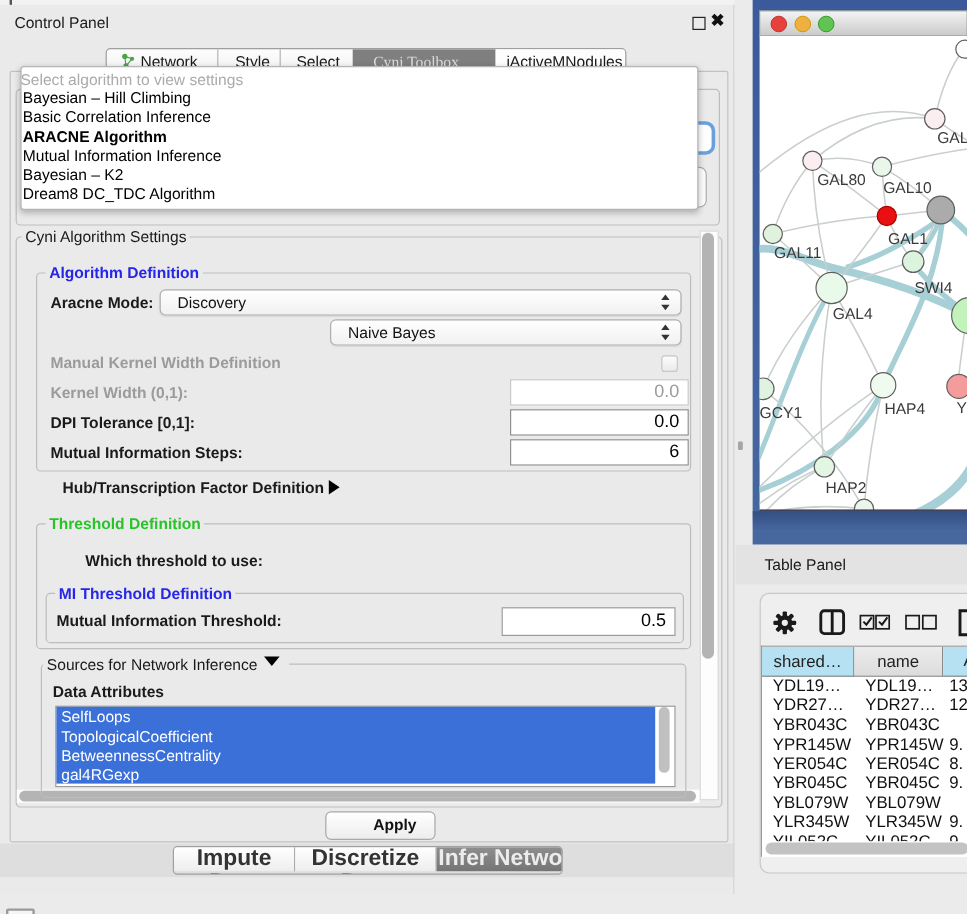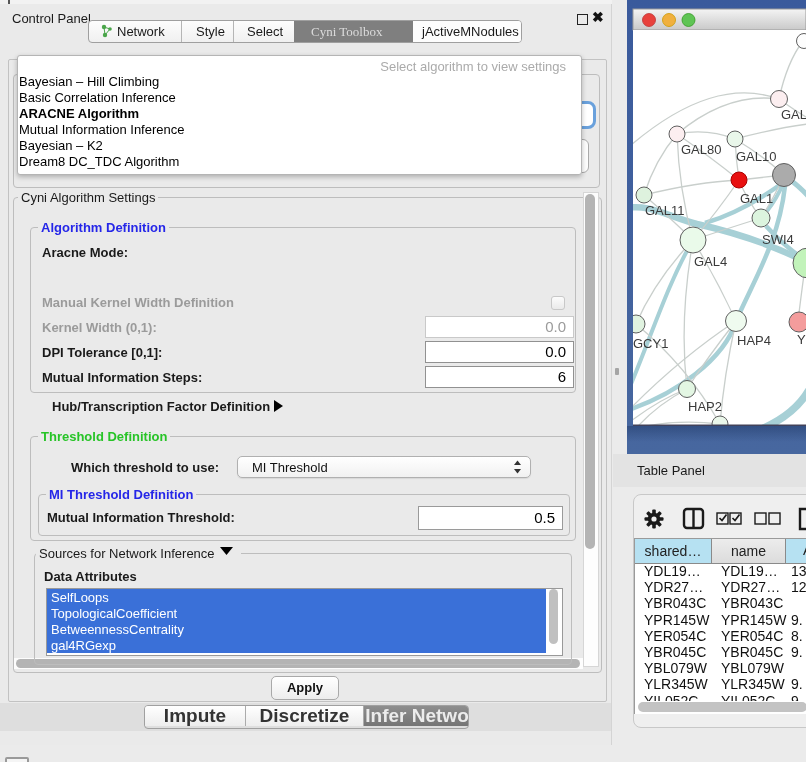--- a/index.html
+++ b/index.html
@@ -42,101 +42,108 @@
   <div class="abs" style="left:583px;top:192px;width:14px;height:473px;background:#fdfdfd;border:1px solid #d6d6d6;"></div>
   <div class="abs" style="left:585px;top:194px;width:10px;height:355px;background:#b4b4b4;border-radius:5px;"></div>
 
   <div class="abs" style="left:14px;top:658px;width:569px;height:11px;background:#fdfdfd;"></div>
   <div class="abs" style="left:16px;top:659px;width:564px;height:9px;background:#b4b4b4;border-radius:4.5px;"></div>
 
   <div class="groupbox" style="left:30px;top:227px;width:544px;height:164px;"></div>
   <div class="gtitle b13" style="left:38px;top:221px;color:#2526e8;">Algorithm Definition</div>
 
   <div class="abs b13" style="left:42px;top:245px;">Aracne Mode:</div>
-
-
-  <div class="abs b13 gray" style="left:42px;top:295px;">Manual Kernel Width Definition</div>
-  <div class="abs" style="left:551px;top:296px;width:12px;height:12px;border:1px solid #c8c8c8;border-radius:3px;background:linear-gradient(#fcfcfc,#eaeaea);"></div>
-
-  <div class="abs b13 gray" style="left:42px;top:320px;">Kernel Width (0,1):</div>
-  <div class="tfield" style="left:425px;top:316px;width:140px;border-color:#c9c9c9;color:#9b9b9b;">0.0</div>
-
-  <div class="abs b13" style="left:42px;top:345px;">DPI Tolerance [0,1]:</div>
-  <div class="tfield" style="left:425px;top:341px;width:140px;">0.0</div>
-
-  <div class="abs b13" style="left:42px;top:370px;">Mutual Information Steps:</div>
-  <div class="tfield" style="left:425px;top:366px;width:140px;">6</div>
-
-  <div class="abs b13" style="left:52px;top:399px;">Hub/Transcription Factor Definition</div>
-  <svg class="abs" style="left:272px;top:399px;" width="12" height="14" viewBox="0 0 12 14">
-      <path d="M2 1 L11 7 L2 13 Z" fill="#000"></path>
-    </svg>
-
-  <div class="groupbox" style="left:30px;top:436px;width:544px;height:103px;"></div>
-  <div class="gtitle b13" style="left:38px;top:430px;color:#27c427;">Threshold Definition</div>
-
-  <div class="abs b13" style="left:71px;top:460px;">Which threshold to use:</div>
-  <div class="combo" style="left:237px;top:456px;width:292px;">
-    <div class="ct">MI Threshold</div>
+  <div class="combo" style="left:133px;top:241px;width:433px;">
+    <div class="ct">Discovery</div>
     <svg class="ar" viewBox="0 0 9 16">
         <path d="M1 6 L4.5 1.5 L8 6 Z" fill="#333"></path>
         <path d="M1 10 L4.5 14.5 L8 10 Z" fill="#333"></path>
       </svg>
   </div>
 
+  <div class="combo" style="left:275px;top:266px;width:291px;">
+    <div class="ct">Naive Bayes</div>
+    <svg class="ar" viewBox="0 0 9 16">
+        <path d="M1 6 L4.5 1.5 L8 6 Z" fill="#333"></path>
+        <path d="M1 10 L4.5 14.5 L8 10 Z" fill="#333"></path>
+      </svg>
+  </div>
+
+  <div class="abs b13 gray" style="left:42px;top:295px;">Manual Kernel Width Definition</div>
+  <div class="abs" style="left:551px;top:296px;width:12px;height:12px;border:1px solid #c8c8c8;border-radius:3px;background:linear-gradient(#fcfcfc,#eaeaea);"></div>
+
+  <div class="abs b13 gray" style="left:42px;top:320px;">Kernel Width (0,1):</div>
+  <div class="tfield" style="left:425px;top:316px;width:140px;border-color:#c9c9c9;color:#9b9b9b;">0.0</div>
+
+  <div class="abs b13" style="left:42px;top:345px;">DPI Tolerance [0,1]:</div>
+  <div class="tfield" style="left:425px;top:341px;width:140px;">0.0</div>
+
+  <div class="abs b13" style="left:42px;top:370px;">Mutual Information Steps:</div>
+  <div class="tfield" style="left:425px;top:366px;width:140px;">6</div>
+
+  <div class="abs b13" style="left:52px;top:399px;">Hub/Transcription Factor Definition</div>
+  <svg class="abs" style="left:272px;top:399px;" width="12" height="14" viewBox="0 0 12 14">
+      <path d="M2 1 L11 7 L2 13 Z" fill="#000"></path>
+    </svg>
+
+  <div class="groupbox" style="left:30px;top:436px;width:544px;height:103px;"></div>
+  <div class="gtitle b13" style="left:38px;top:430px;color:#27c427;">Threshold Definition</div>
+
+  <div class="abs b13" style="left:71px;top:460px;">Which threshold to use:</div>
+
   <div class="groupbox" style="left:38px;top:494px;width:530px;height:40px;"></div>
   <div class="gtitle b13" style="left:46px;top:488px;color:#2526e8;">MI Threshold Definition</div>
 
   <div class="abs b13" style="left:47px;top:510px;">Mutual Information Threshold:</div>
   <div class="tfield" style="left:418px;top:506px;width:136px;height:22px;line-height:22px;border-color:#9a9a9a;">0.5</div>
 
   <div class="groupbox" style="left:34px;top:553px;width:536px;height:110px;"></div>
   <div class="gtitle n13" style="left:36px;top:547px;padding-right:26px;">Sources for Network Inference</div>
   <svg class="abs" style="left:219px;top:546px;" width="15" height="10" viewBox="0 0 15 10">
       <path d="M1 1 L14 1 L7.5 9 Z" fill="#000"></path>
     </svg>
 
   <div class="abs b13" style="left:44px;top:569px;">Data Attributes</div>
 
   <div class="abs" style="left:46px;top:588px;width:515px;height:66px;border:1px solid #999;background:#fff;"></div>
   <div class="abs" style="left:47px;top:589px;width:499px;height:64px;background:#3a70d8;"></div>
   <div class="abs" style="left:51px;top:590px;font-size:13px;color:#fff;line-height:16px;">SelfLoops<br>TopologicalCoefficient<br>BetweennessCentrality<br>gal4RGexp</div>
   <div class="abs" style="left:549px;top:589px;width:9px;height:55px;background:#c0c0c0;border-radius:4.5px;"></div>
 
-  <div class="abs" style="left:271px;top:676px;width:66px;height:22px;border:1px solid #a9a9a9;border-radius:5px;background:linear-gradient(#ffffff,#ededed);text-align:center;line-height:22px;font-size:13px;font-weight:bold;color:#111;">Apply</div>
+  <div class="abs" style="left:271px;top:676px;width:66px;height:22px;border:1px solid #a9a9a9;border-radius:5px;background:linear-gradient(#ffffff,#ededed);text-align:center;line-height:22px;font-size:13px;font-weight:bold;color:#111;padding-left:24px;">Apply</div>
 
   <div class="abs" style="left:0px;top:703px;width:612px;height:28px;background:#dedede;"></div>
   <div class="abs" style="left:144px;top:705px;width:323px;height:22px;border:1px solid #a0a0a0;border-radius:4px;overflow:hidden;">
     <div class="seg" style="left:0;width:100px;">Impute Data</div>
     <div class="seg" style="left:101px;width:117px;">Discretize Data</div>
     <div class="seg" style="left:219px;width:124px;background:linear-gradient(#8e8e8e,#757575);color:#ececec;border-right:none;">Infer Network</div>
   </div>
 </div>
 
-<div class="abs" style="left:88px;top:20px;width:432px;height:21px;border:1px solid #9f9f9f;border-radius:4px;background:linear-gradient(#fdfdfd,#f0f0f0);overflow:hidden;">
+<div class="abs" style="left:88px;top:40px;width:432px;height:21px;border:1px solid #9f9f9f;border-radius:4px;background:linear-gradient(#fdfdfd,#f0f0f0);overflow:hidden;">
   <div class="abs" style="left:0;top:0;width:92px;height:21px;border-right:1px solid #b5b5b5;"></div>
   <div class="abs n13" style="left:28px;top:3px;">Network</div>
   <svg class="abs" style="left:11px;top:3px;" width="14" height="15" viewBox="0 0 14 15">
       <circle cx="4" cy="3" r="2.2" fill="#4aa54a"></circle>
       <circle cx="10" cy="5" r="1.8" fill="#4aa54a"></circle>
       <circle cx="5" cy="11" r="2.2" fill="#4aa54a"></circle>
       <path d="M4 3 L10 5 L5 11 Z" stroke="#4aa54a" fill="none" stroke-width="1"></path>
     </svg>
   <div class="abs" style="left:92px;top:0;width:52px;height:21px;border-right:1px solid #b5b5b5;"></div>
   <div class="abs n13" style="left:107px;top:3px;">Style</div>
   <div class="abs" style="left:144px;top:0;width:61px;height:21px;border-right:1px solid #b5b5b5;"></div>
   <div class="abs n13" style="left:158px;top:3px;text-align:right;">Select</div>
   <div class="abs" style="left:205px;top:0;width:119px;height:21px;background:#7f7f7f;"></div>
   <div class="abs n13" style="left:222px;top:3px;color:#dcdcdc;font-family:Liberation Serif, serif;">Cyni Toolbox</div>
   <div class="abs" style="left:324px;top:0;width:108px;height:21px;background:#fdfdfd;"></div>
   <div class="abs n13" style="left:333px;top:3px;">jActiveMNodules</div>
 </div>
 
 <div class="abs" style="left:17px;top:55px;width:563px;height:118px;background:#fff;border:1px solid #b5b5b5;border-radius:3px;box-shadow:0 2px 5px rgba(0,0,0,0.25);"></div>
-<div class="abs" style="left:17px;top:59px;width:549px;text-align:right;font-size:13px;color:#ababab;">Select algorithm to view settings</div>
+<div class="abs" style="left:17px;top:59px;width:549px;text-align:left;font-size:13px;color:#ababab;">Select algorithm to view settings</div>
 <div class="abs" style="left:19px;top:74px;font-size:13px;color:#000;line-height:16px;">Bayesian – Hill Climbing<br>Basic Correlation Inference<br><b>ARACNE Algorithm</b><br>Mutual Information Inference<br>Bayesian – K2<br>Dream8 DC_TDC Algorithm</div>
 
 <div class="abs" style="left:611px;top:4px;width:1px;height:741px;background:#d4d4d4;"></div>
 
 <div class="abs" style="left:615px;top:368px;width:4px;height:7px;background:#a5a5a5;border-radius:1px;"></div>
 
 <svg class="abs" style="left:627px;top:0;" width="179" height="454" viewBox="0 0 179 454">
   <defs>
     <linearGradient id="deskg" x1="0" y1="0" x2="0" y2="1">
       <stop offset="0" stop-color="#3a5a9c"></stop>

